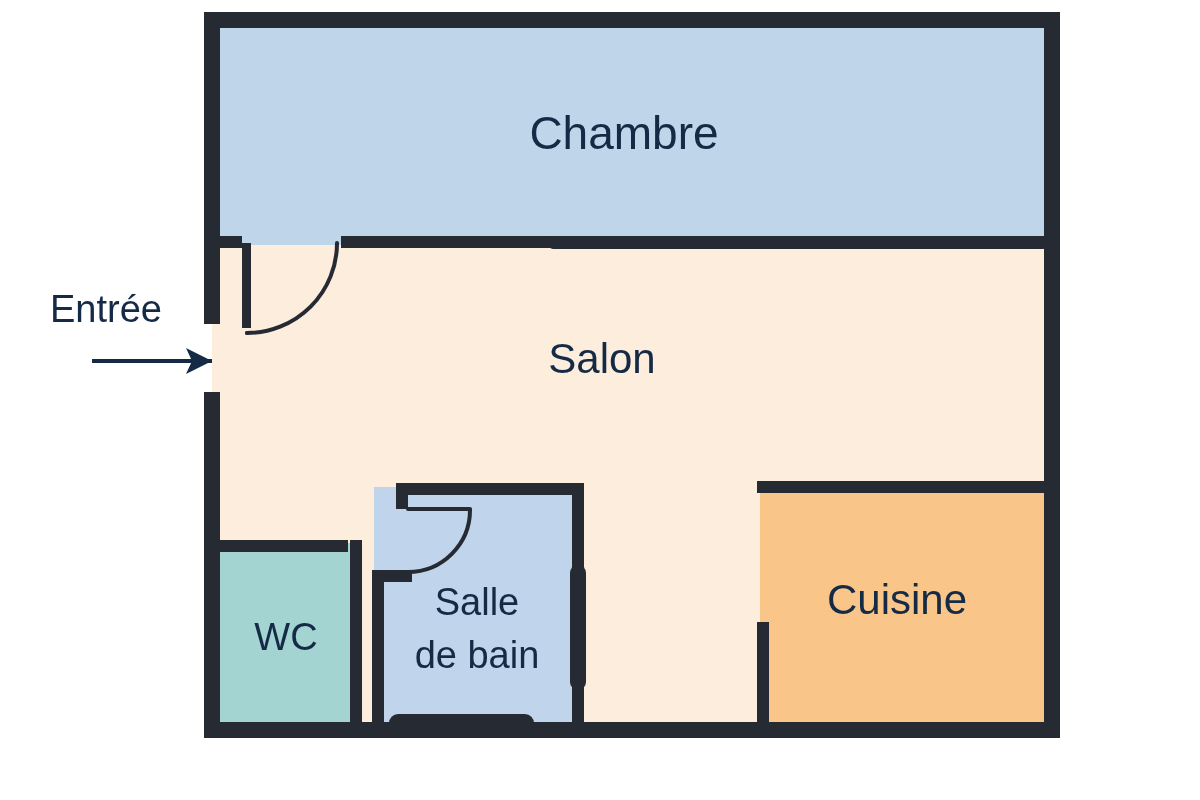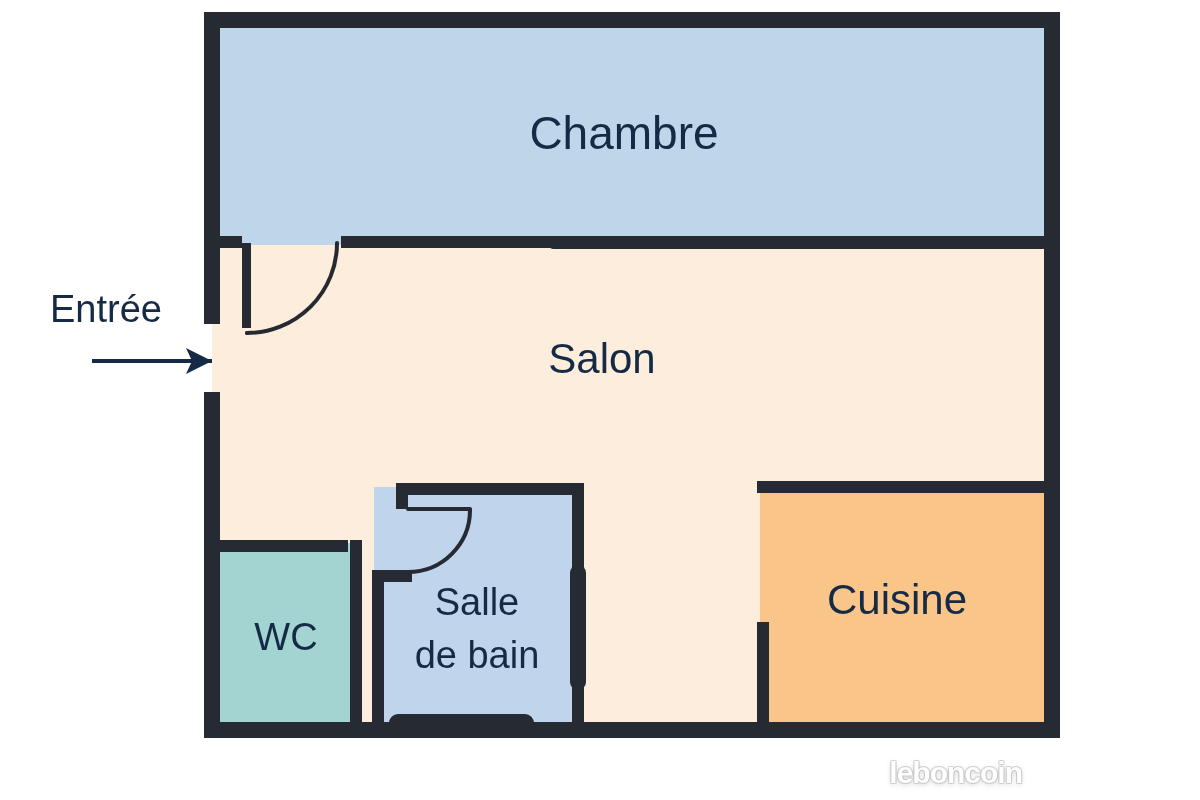--- a/index.html
+++ b/index.html
@@ -150,15 +150,14 @@
       <text class="entry-label" fill="#152a45" x="50" y="322" font-size="38">Entrée</text>
 
       <g>
         <line stroke-width="4" stroke="#152a45" x1="92" x2="212" y1="361" y2="361"></line>
         <polygon fill="#152a45" points="212,361 186,348 192,361 186,374"></polygon>
       </g>
     </g>
 
   </svg>
 
-  <div class="watermark">leboncoin</div>
 
 </div>
 
 </body></html>

